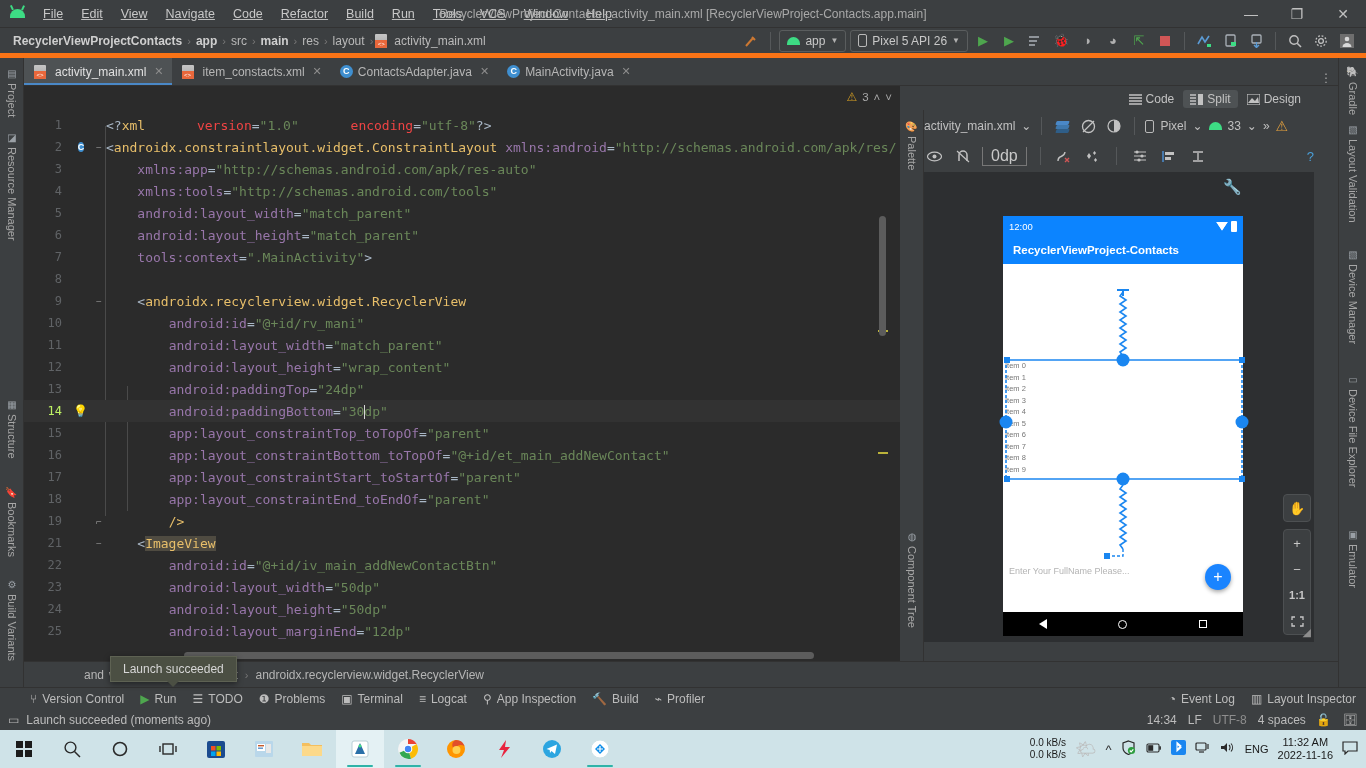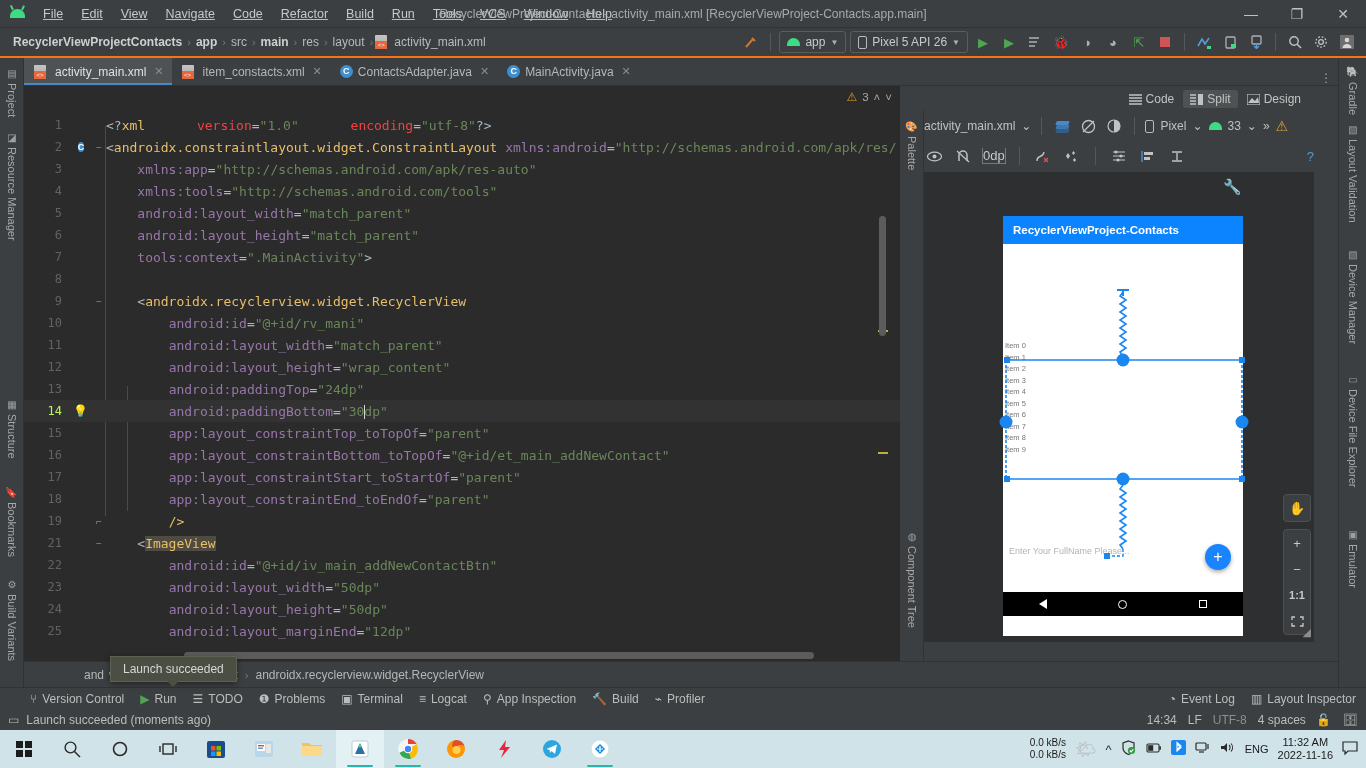--- a/index.html
+++ b/index.html
@@ -40,21 +40,21 @@
     font-size:12px; color:#a9a9a9; pointer-events:none;
   }
   .wincontrols { position:absolute; right:0; top:0; height:28px; display:flex; }
   .wc { width:46px; height:28px; display:flex; align-items:center; justify-content:center;
         color:#c0c0c0; font-size:14px; }
 
   
   .navbar {
     position:absolute; left:0; top:28px; width:1366px; height:30px;
     background:#3c3f41; display:flex; align-items:center; padding-left:10px;
-    border-bottom:2px solid #f97316;
+    border-bottom:5px solid #f97316;
   }
   .crumbs { display:flex; align-items:center; font-size:12px; }
   .crumb { color:#b9b9b9; padding:0 3px; }
   .crumb.bold { font-weight:bold; color:#cfcfcf; }
   .crumb-sep { color:#787878; padding:0 2px; font-size:11px; }
   .xmlicon {
     width:12px; height:14px; background:linear-gradient(#c5c5c5,#a8a8a8);
     border-radius:1px; position:relative; display:inline-block; margin-right:4px;
     vertical-align:-3px;
   }
@@ -199,21 +199,21 @@
     position:absolute; left:924px; top:143px; width:390px; height:26px;
     display:flex; align-items:center; gap:9px; font-size:12px; color:#c0c0c0;
   }
   .pt-ic { display:flex; align-items:center; justify-content:center; width:20px; height:20px; }
   .layers-ic {
     width:13px; height:11px; position:relative;
   }
   .layers-ic i { position:absolute; left:0; width:13px; height:4px; background:#4a88c7;
                  transform: skewX(-20deg); border-radius:1px; }
   .dp-chip {
-    border:1px solid #777; border-top:none; padding:0 0; font-size:13px; color:#c9c9c9;
+    border:1px solid #777; border-top:none; padding:0 8px; font-size:16px; color:#c9c9c9;
   }
   .canvas {
     position:absolute; left:924px; top:172px; width:390px; height:470px;
     background:#2d2f31; overflow:hidden;
   }
   .wrench { position:absolute; left:299px; top:6px; color:#9a9a9a; font-size:15px; }
   .device {
     position:absolute; left:79px; top:44px; width:240px; height:420px; background:#ffffff;
   }
   .statusbar {
@@ -777,20 +777,27 @@
           <path d="M7 3v7" stroke="#c2c2c2" stroke-width="1.4"></path>
         </svg>
     </span>
     <span style="margin-left:auto;color:#4a9fd8;font-size:13px;">?</span>
   </div>
 
   <div class="canvas">
     <div class="wrench">🔧</div>
 
     <div class="device">
+      <div class="statusbar">
+        <span>12:00</span>
+        <span class="sb-right">
+          <span class="wifi-ic"></span>
+          <span class="batt-ic"></span>
+        </span>
+      </div>
       <div class="appbar">RecyclerViewProject-Contacts</div>
       <div class="devbody">
         <div class="item-list">
           <div>Item 0</div>
           <div>Item 1</div>
           <div>Item 2</div>
           <div>Item 3</div>
           <div>Item 4</div>
           <div>Item 5</div>
           <div>Item 6</div>

